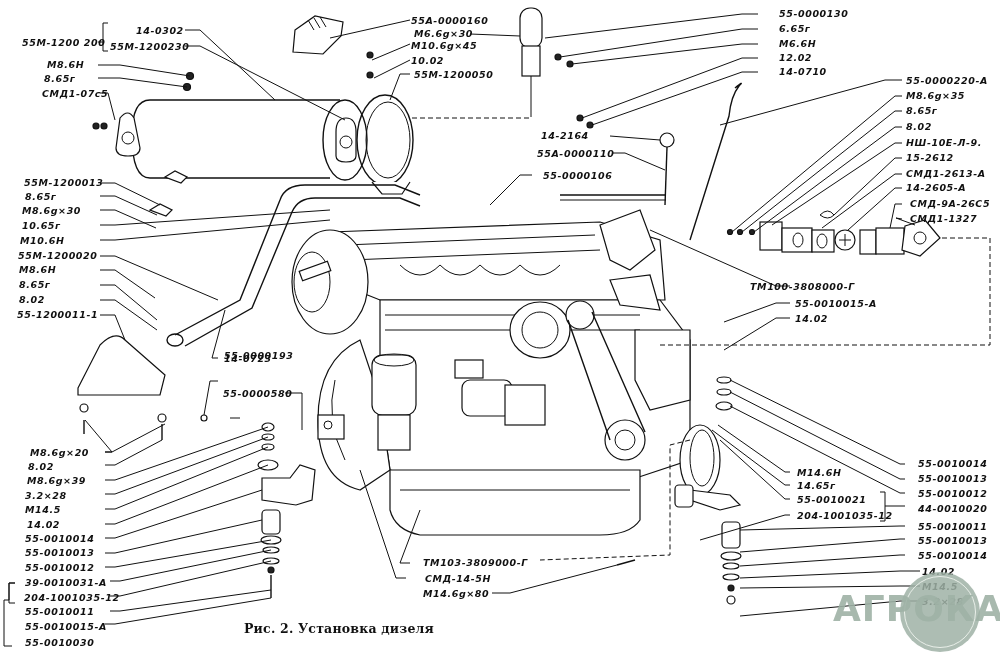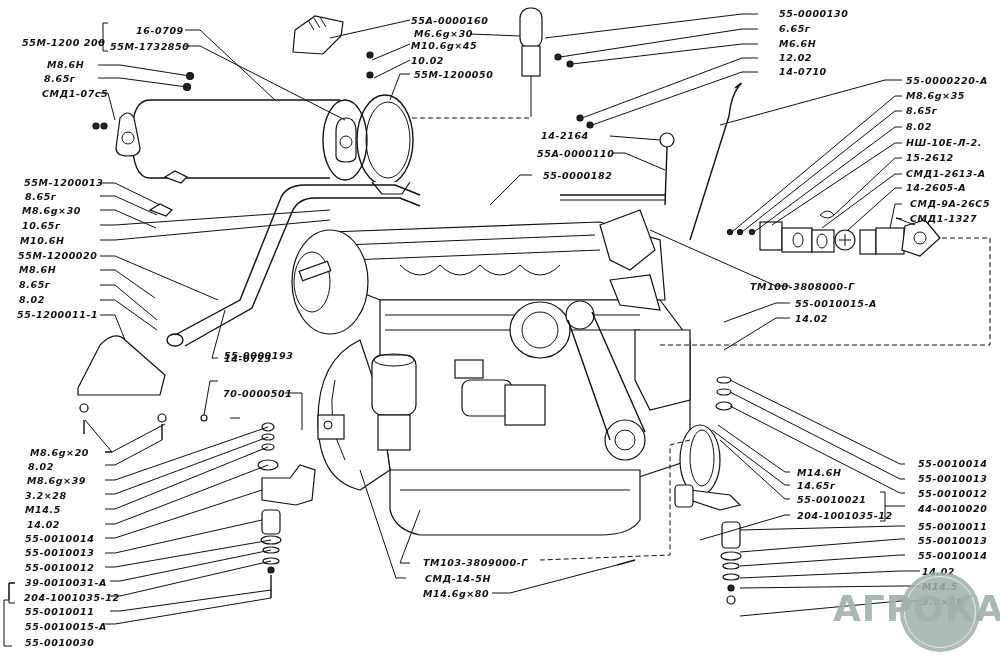--- a/index.html
+++ b/index.html
@@ -274,67 +274,67 @@
     <polyline class="ln" points="905,526 900,526 740,530"></polyline>
     <polyline class="ln" points="905,539 900,539 740,552"></polyline>
     <polyline class="ln" points="905,555 900,555 740,566"></polyline>
     <polyline class="ln" points="920,571 900,571 740,578"></polyline>
     <polyline class="ln" points="920,586 900,586 740,588"></polyline>
     <polyline class="ln" points="920,601 900,601 740,616"></polyline>
   </g>
 </svg>
 
 <div class="lbl" style="left:22px;top:37px">55М-1200 200</div>
-<div class="lbl" style="left:136px;top:25px">16-0709</div>
-<div class="lbl" style="left:110px;top:41px">55М-1732850</div>
+<div class="lbl" style="left:136px;top:25px">14-0302</div>
+<div class="lbl" style="left:110px;top:41px">55М-1200230</div>
 <div class="lbl" style="left:47px;top:59px">М8.6Н</div>
 <div class="lbl" style="left:44px;top:73px">8.65г</div>
 <div class="lbl" style="left:42px;top:88px">СМД1-07с5</div>
 
 <div class="lbl" style="left:411px;top:15px">55А-0000160</div>
 <div class="lbl" style="left:414px;top:28px">М6.6g×30</div>
 <div class="lbl" style="left:411px;top:40px">М10.6g×45</div>
 <div class="lbl" style="left:411px;top:55px">10.02</div>
 <div class="lbl" style="left:414px;top:69px">55М-1200050</div>
 
 <div class="lbl" style="left:779px;top:8px">55-0000130</div>
 <div class="lbl" style="left:779px;top:23px">6.65г</div>
 <div class="lbl" style="left:779px;top:38px">М6.6Н</div>
 <div class="lbl" style="left:779px;top:52px">12.02</div>
 <div class="lbl" style="left:779px;top:66px">14-0710</div>
 
 <div class="lbl" style="left:906px;top:75px">55-0000220-А</div>
 <div class="lbl" style="left:906px;top:90px">М8.6g×35</div>
 <div class="lbl" style="left:906px;top:105px">8.65г</div>
 <div class="lbl" style="left:906px;top:121px">8.02</div>
-<div class="lbl" style="left:906px;top:137px">НШ-10Е-Л-2.</div>
+<div class="lbl" style="left:906px;top:137px">НШ-10Е-Л-9.</div>
 <div class="lbl" style="left:906px;top:152px">15-2612</div>
 <div class="lbl" style="left:906px;top:168px">СМД1-2613-А</div>
 <div class="lbl" style="left:906px;top:182px">14-2605-А</div>
 <div class="lbl" style="left:910px;top:198px">СМД-9А-26С5</div>
 <div class="lbl" style="left:910px;top:213px">СМД1-1327</div>
 
 <div class="lbl" style="left:541px;top:130px">14-2164</div>
 <div class="lbl" style="left:537px;top:148px">55А-0000110</div>
-<div class="lbl" style="left:543px;top:170px">55-0000182</div>
+<div class="lbl" style="left:543px;top:170px">55-0000106</div>
 
 <div class="lbl" style="left:24px;top:177px">55М-1200013</div>
 <div class="lbl" style="left:25px;top:191px">8.65г</div>
 <div class="lbl" style="left:22px;top:205px">М8.6g×30</div>
 <div class="lbl" style="left:22px;top:220px">10.65г</div>
 <div class="lbl" style="left:20px;top:235px">М10.6Н</div>
 <div class="lbl" style="left:18px;top:250px">55М-1200020</div>
 <div class="lbl" style="left:19px;top:264px">М8.6Н</div>
 <div class="lbl" style="left:19px;top:279px">8.65г</div>
 <div class="lbl" style="left:19px;top:294px">8.02</div>
 <div class="lbl" style="left:17px;top:309px">55-1200011-1</div>
 
 <div class="lbl" style="left:224px;top:353px">14-0723</div>
 <div class="lbl" style="left:224px;top:350px">55-0000193</div>
-<div class="lbl" style="left:223px;top:388px">70-0000501</div>
+<div class="lbl" style="left:223px;top:388px">55-0000580</div>
 
 <div class="lbl" style="left:30px;top:447px">М8.6g×20</div>
 <div class="lbl" style="left:28px;top:461px">8.02</div>
 <div class="lbl" style="left:27px;top:475px">М8.6g×39</div>
 <div class="lbl" style="left:25px;top:490px">3.2×28</div>
 <div class="lbl" style="left:25px;top:504px">М14.5</div>
 <div class="lbl" style="left:27px;top:519px">14.02</div>
 <div class="lbl" style="left:25px;top:533px">55-0010014</div>
 <div class="lbl" style="left:25px;top:547px">55-0010013</div>
 <div class="lbl" style="left:25px;top:562px">55-0010012</div>
@@ -360,18 +360,19 @@
 <div class="lbl" style="left:797px;top:494px">55-0010021</div>
 <div class="lbl" style="left:918px;top:503px">44-0010020</div>
 <div class="lbl" style="left:797px;top:510px">204-1001035-12</div>
 <div class="lbl" style="left:918px;top:521px">55-0010011</div>
 <div class="lbl" style="left:918px;top:535px">55-0010013</div>
 <div class="lbl" style="left:918px;top:550px">55-0010014</div>
 <div class="lbl" style="left:922px;top:566px">14.02</div>
 <div class="lbl" style="left:922px;top:581px">М14.5</div>
 <div class="lbl" style="left:922px;top:596px">3.2×28</div>
 
+<div class="caption">Рис. 2. Установка дизеля</div>
 
 <div class="wm"></div>
 <div class="wm-ring"></div>
 <div class="wm-text">АГРОКА</div>
 
 </div>
 
 </body></html>

